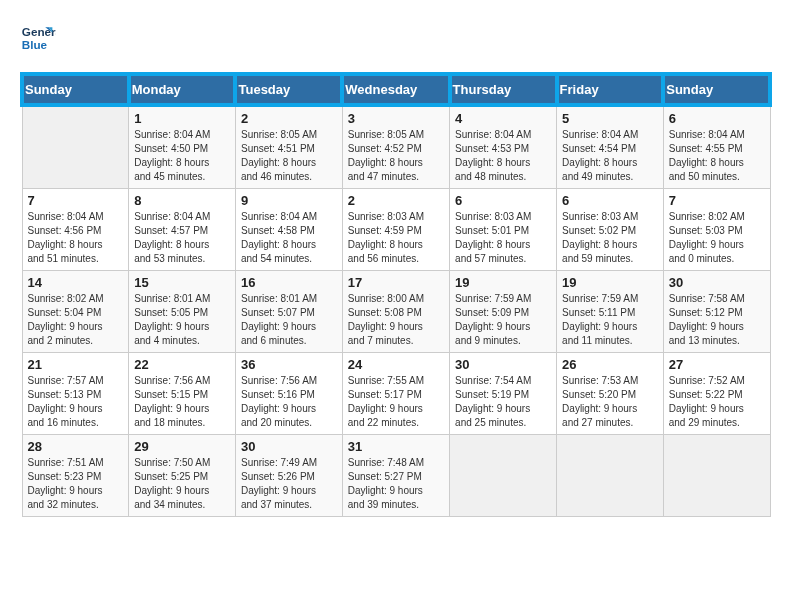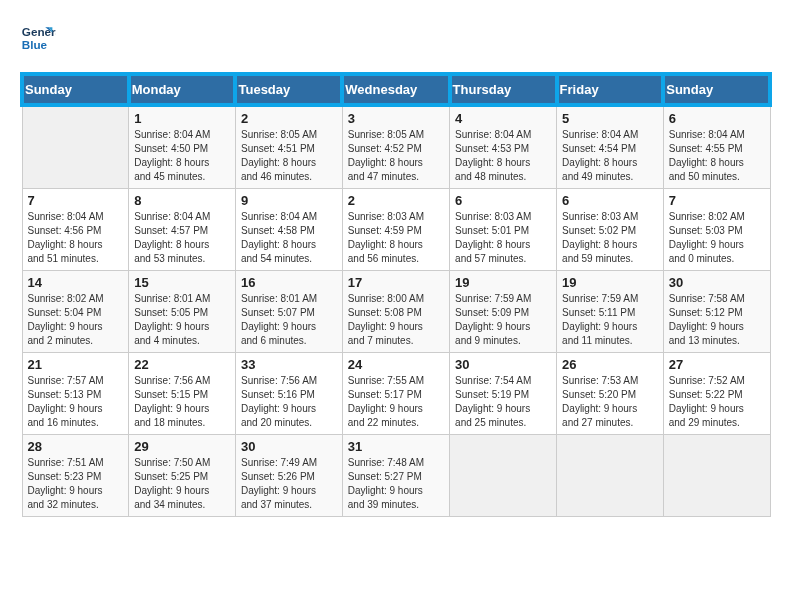--- a/index.html
+++ b/index.html
@@ -202,21 +202,21 @@
       <tr>
         <td>
           <span class="day-number">21</span>
           <div class="cell-info">Sunrise: 7:57 AM<br>Sunset: 5:13 PM<br>Daylight: 9 hours<br>and 16 minutes.</div>
         </td>
         <td>
           <span class="day-number">22</span>
           <div class="cell-info">Sunrise: 7:56 AM<br>Sunset: 5:15 PM<br>Daylight: 9 hours<br>and 18 minutes.</div>
         </td>
         <td>
-          <span class="day-number">33</span>
+          <span class="day-number">36</span>
           <div class="cell-info">Sunrise: 7:56 AM<br>Sunset: 5:16 PM<br>Daylight: 9 hours<br>and 20 minutes.</div>
         </td>
         <td>
           <span class="day-number">24</span>
           <div class="cell-info">Sunrise: 7:55 AM<br>Sunset: 5:17 PM<br>Daylight: 9 hours<br>and 22 minutes.</div>
         </td>
         <td>
           <span class="day-number">30</span>
           <div class="cell-info">Sunrise: 7:54 AM<br>Sunset: 5:19 PM<br>Daylight: 9 hours<br>and 25 minutes.</div>
         </td>

